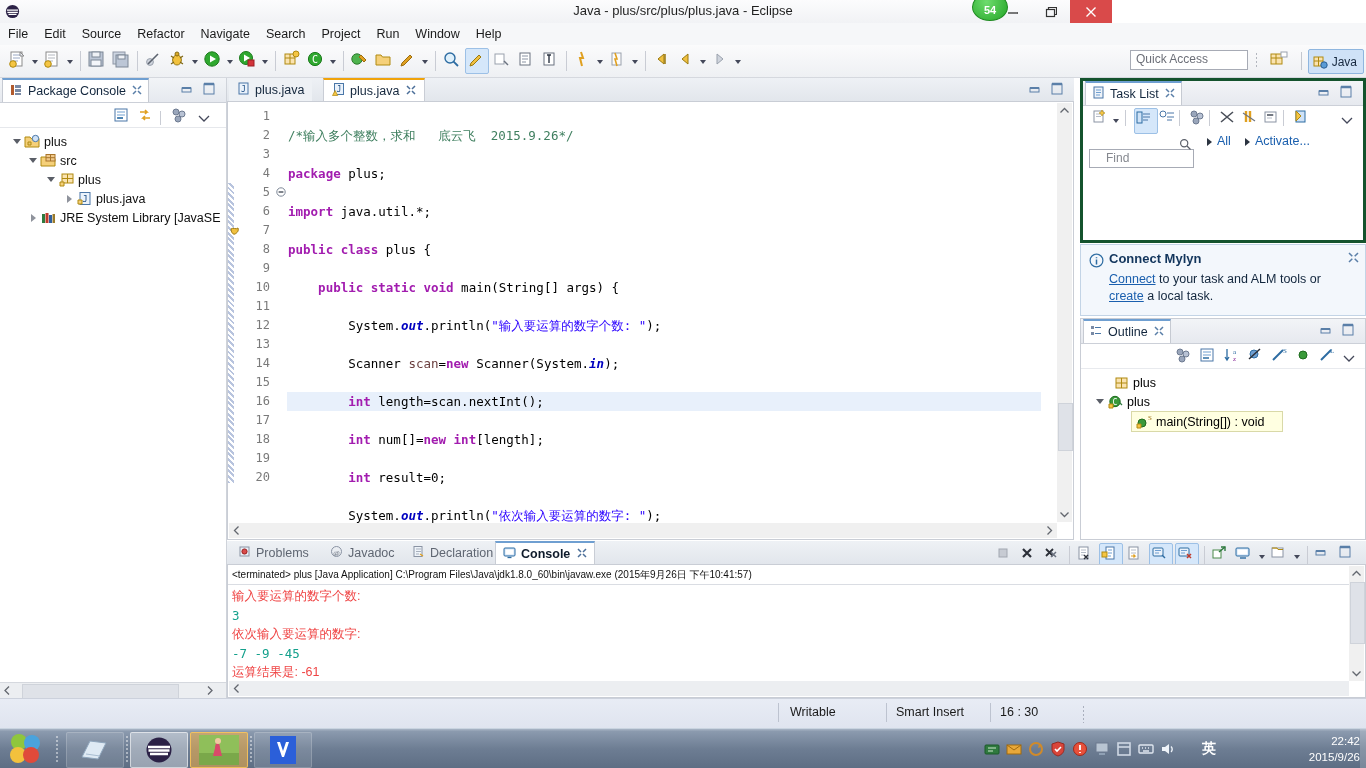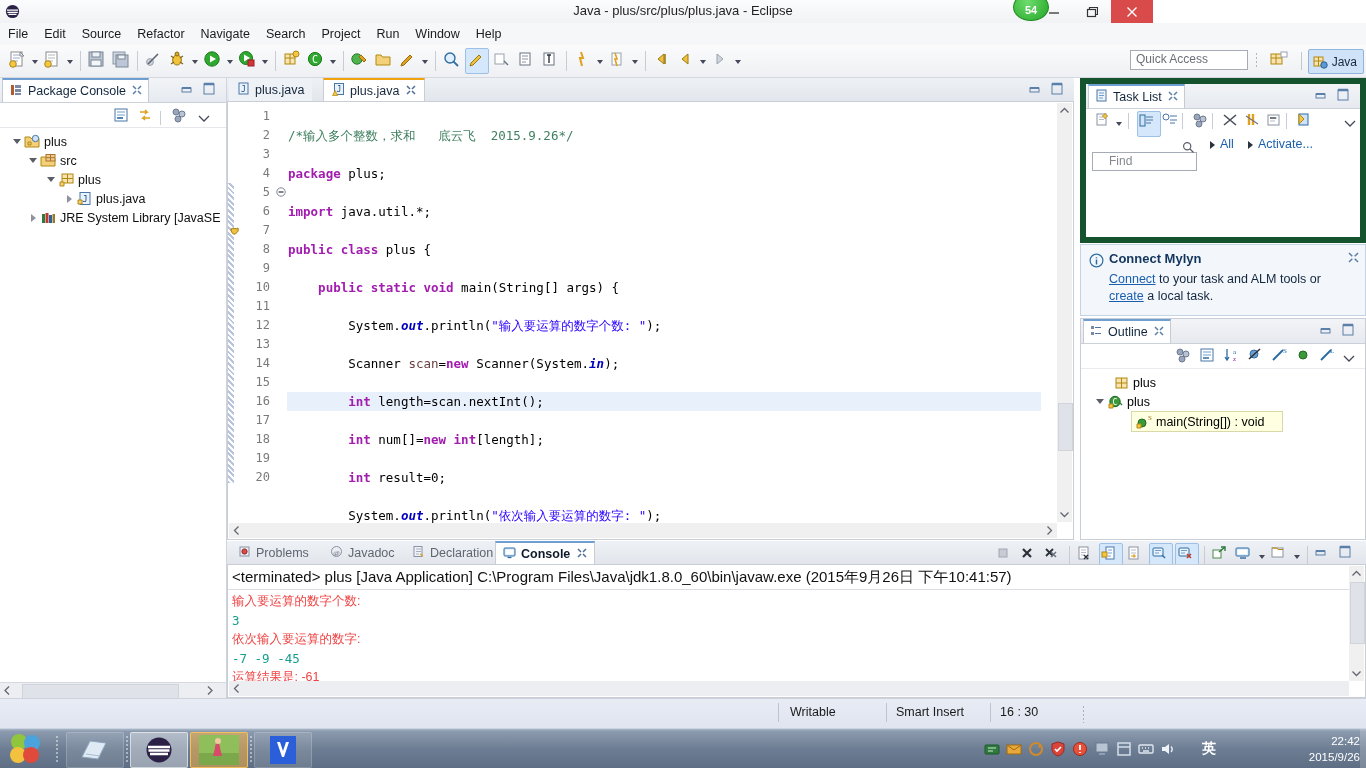--- a/index.html
+++ b/index.html
@@ -10,21 +10,20 @@
     background:#ffffff;
     -webkit-font-smoothing:antialiased;
   }
   .app{position:relative;width:1366px;height:768px;}
 
   
   .titlebar{
     position:absolute;left:0;top:0;width:1112px;height:23px;
     background:linear-gradient(to bottom,#fcfcfd,#f1f2f5);
     border-bottom:1px solid #dfe1e6;
-    padding-left:41px;
   }
   .titlebar .tb-icon{
     position:absolute;left:5px;top:4px;width:15px;height:15px;
   }
   .titlebar .tb-title{
     position:absolute;left:0;top:3px;width:1366px;text-align:center;
     font-size:13px;color:#1f1f1f;
   }
   .win-btn{position:absolute;top:0;height:23px;width:38px;cursor:pointer;}
   .win-min{right:80px;}
@@ -192,33 +191,33 @@
   }
   .cons-tab.inactive{color:#5f6672;}
   .cons-tab.active{background:#fff;border-top:2px solid #6f9fd1;
     border-left:1px solid #c9cdd5;border-right:1px solid #c9cdd5;color:#0e1a2a;font-weight:bold;}
   .cons-tab .ct-label{margin-left:5px;}
   .cons-body{
     position:absolute;left:0;top:23px;width:1139px;height:134px;background:#fff;
     border:1px solid #c9cdd5;box-sizing:border-box;overflow:hidden;
   }
   .cons-head{
-    font-size:15px;color:#111;padding:3px 4px 2px 4px;border-bottom:1px solid #dadde3;
+    font-size:10px;color:#111;padding:3px 4px 2px 4px;border-bottom:1px solid #dadde3;
     font-family:"Liberation Sans",sans-serif;white-space:nowrap;
   }
   .cons-out{position:relative;padding:2px 4px;font-family:"DejaVu Sans Mono",monospace;font-size:12.5px;line-height:19px;}
   .cons-out .sysout{color:#ef4444;font-family:"Liberation Sans",sans-serif;font-size:12.5px;}
   .cons-out .sysin{color:#14a08c;}
   .cons-vscroll{position:absolute;right:1px;top:1px;width:15px;bottom:16px;background:#f0f0f0;}
   .cons-hscroll{position:absolute;left:1px;right:16px;bottom:1px;height:15px;background:#eceef1;}
 
   
   .right-col{position:absolute;left:1080px;top:78px;width:286px;height:462px;}
   .task-panel{position:absolute;left:0;top:0;width:286px;height:165px;background:#fff;
-    border:6px solid #14532d;box-sizing:border-box;}
+    border:3px solid #14532d;box-sizing:border-box;}
   .find-box{
     position:absolute;left:6px;top:4px;width:105px;height:19px;background:#fff;
     border:1px solid #a7abb5;box-sizing:border-box;color:#85888f;font-size:12px;padding:1px 4px;
   }
   .mylyn-panel{
     position:absolute;left:0;top:166px;width:286px;height:72px;
     background:#f3f7fc;border:1px solid #c3d4e6;box-sizing:border-box;
   }
   .mylyn-title{font-size:13px;font-weight:bold;color:#12355c;}
   .mylyn-text{font-size:12.5px;color:#12263d;line-height:17px;}

